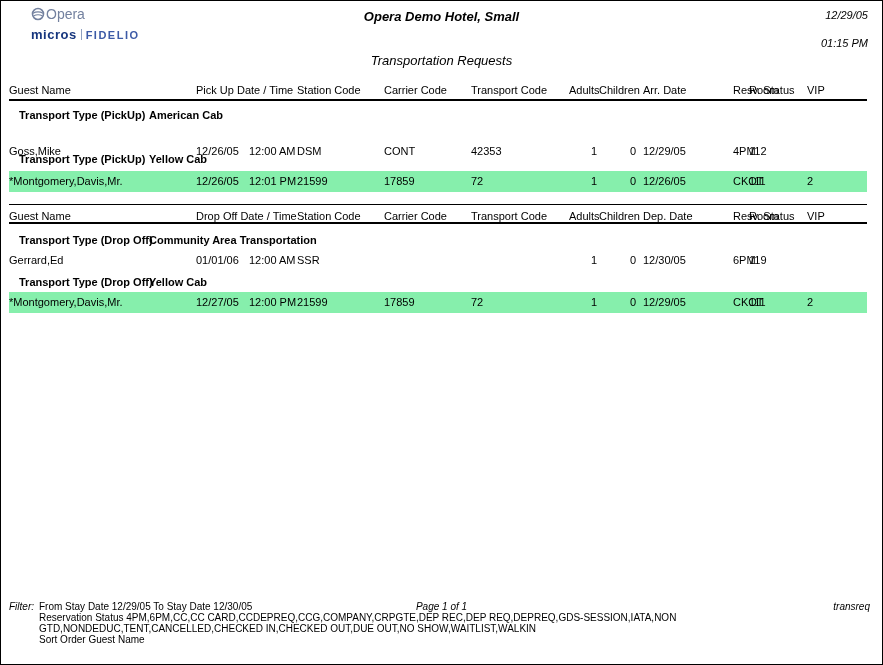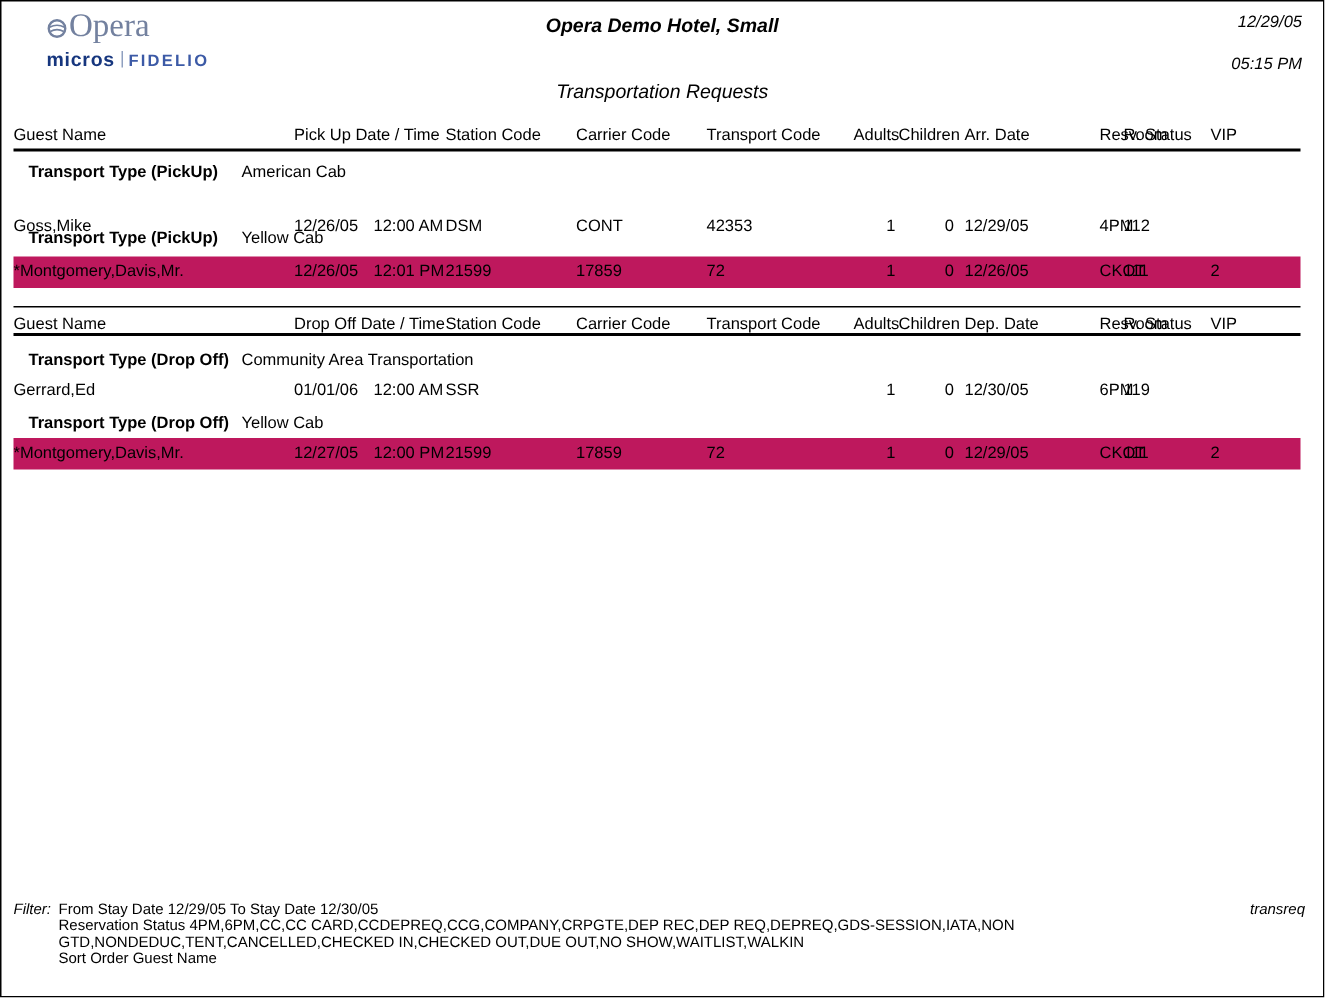--- a/index.html
+++ b/index.html
@@ -2,39 +2,39 @@
 <html><head>
 <meta charset="utf-8">
 <style>
   html,body{margin:0;padding:0;background:#fff;}
   body{width:883px;height:665px;font-family:"Liberation Sans",sans-serif;color:#000;}
   .page{position:relative;width:881px;height:663px;border:1px solid #000;background:#fff;overflow:hidden;}
   .abs{position:absolute;}
 
   
   .logo{left:30px;top:5px;line-height:1;}
-  .opera-word{font-size:22px;color:#73819f;font-family:Liberation Serif, serif;}
+  .opera-word{font-size:14px;color:#73819f;font-family:Liberation Sans, sans-serif;}
   .opera-swirl{display:inline-block;vertical-align:-2px;margin-right:1px;}
   .micros-row{margin-top:2px;white-space:nowrap;}
   .micros{font-size:13px;font-weight:bold;color:#16367e;letter-spacing:.5px;}
   .logo-divider{display:inline-block;width:1px;height:11px;background:#8fa0c0;margin:0 4px;vertical-align:-1px;}
   .fidelio{font-size:11px;font-weight:bold;color:#3c5aa6;letter-spacing:1.5px;}
 
   .hotel-name{left:0;right:0;top:8px;text-align:center;font-size:13px;font-style:italic;font-weight:bold;}
   .print-date{right:14px;top:8px;font-size:11px;font-style:italic;}
   .print-time{right:14px;top:36px;font-size:11px;font-style:italic;}
   .report-title{left:0;right:0;top:52px;text-align:center;font-size:13px;font-style:italic;font-weight:normal;}
 
   
   .trow{position:absolute;left:8px;width:858px;height:18px;font-size:11px;line-height:18px;}
   .trow .cell{position:absolute;top:0;white-space:nowrap;}
   .drow{height:21px;line-height:21px;}
-  .shaded{background:#be185d;text-decoration:underline;}
+  .shaded{background:#86efac;text-decoration:underline;}
   .grow .g-label{position:absolute;left:10px;font-weight:bold;}
-  .grow .g-value{position:absolute;left:140px;font-weight:normal;margin-left:12px;}
+  .grow .g-value{position:absolute;left:140px;font-weight:bold;}
 
   .c-guest{left:0;}
   .c-date{left:187px;}
   .c-time{left:240px;}
   .c-station{left:288px;}
   .c-carrier{left:375px;}
   .c-transport{left:462px;}
   .c-adults{left:528px;width:60px;text-align:right;}
   .c-children{left:567px;width:60px;text-align:right;}
   .c-refdate{left:634px;text-align:right;}
@@ -68,21 +68,21 @@
           </svg>
       </span><span class="opera-word">Opera</span>
     </div>
     <div class="micros-row">
       <span class="micros">micros</span><span class="logo-divider"></span><span class="fidelio">FIDELIO</span>
     </div>
   </div>
 
   <div class="abs hotel-name">Opera Demo Hotel, Small</div>
   <div class="abs print-date">12/29/05</div>
-  <div class="abs print-time">05:15 PM</div>
+  <div class="abs print-time">01:15 PM</div>
   <div class="abs report-title">Transportation Requests</div>
 
   <div class="trow" style="top:80px;">
     <span class="cell c-guest">Guest Name</span>
     <span class="cell c-date">Pick Up Date / Time</span>
     <span class="cell c-station">Station Code</span>
     <span class="cell c-carrier">Carrier Code</span>
     <span class="cell c-transport">Transport Code</span>
     <span class="cell h-adults">Adults</span>
     <span class="cell h-children">Children</span>
@@ -188,15 +188,16 @@
     <span class="cell c-room">111</span>
     <span class="cell c-vip">2</span>
   </div>
 
   <div class="abs footer-text filter-label">Filter:</div>
   <div class="abs footer-text filter-block">
     <div>From Stay Date 12/29/05  To Stay Date 12/30/05</div>
     <div>Reservation Status 4PM,6PM,CC,CC CARD,CCDEPREQ,CCG,COMPANY,CRPGTE,DEP REC,DEP REQ,DEPREQ,GDS-SESSION,IATA,NON GTD,NONDEDUC,TENT,CANCELLED,CHECKED IN,CHECKED OUT,DUE OUT,NO SHOW,WAITLIST,WALKIN</div>
     <div>Sort Order Guest Name</div>
   </div>
+  <div class="abs footer-text page-info">Page 1 of 1</div>
   <div class="abs footer-text report-code">transreq</div>
 
 </div>
 
 </body></html>

